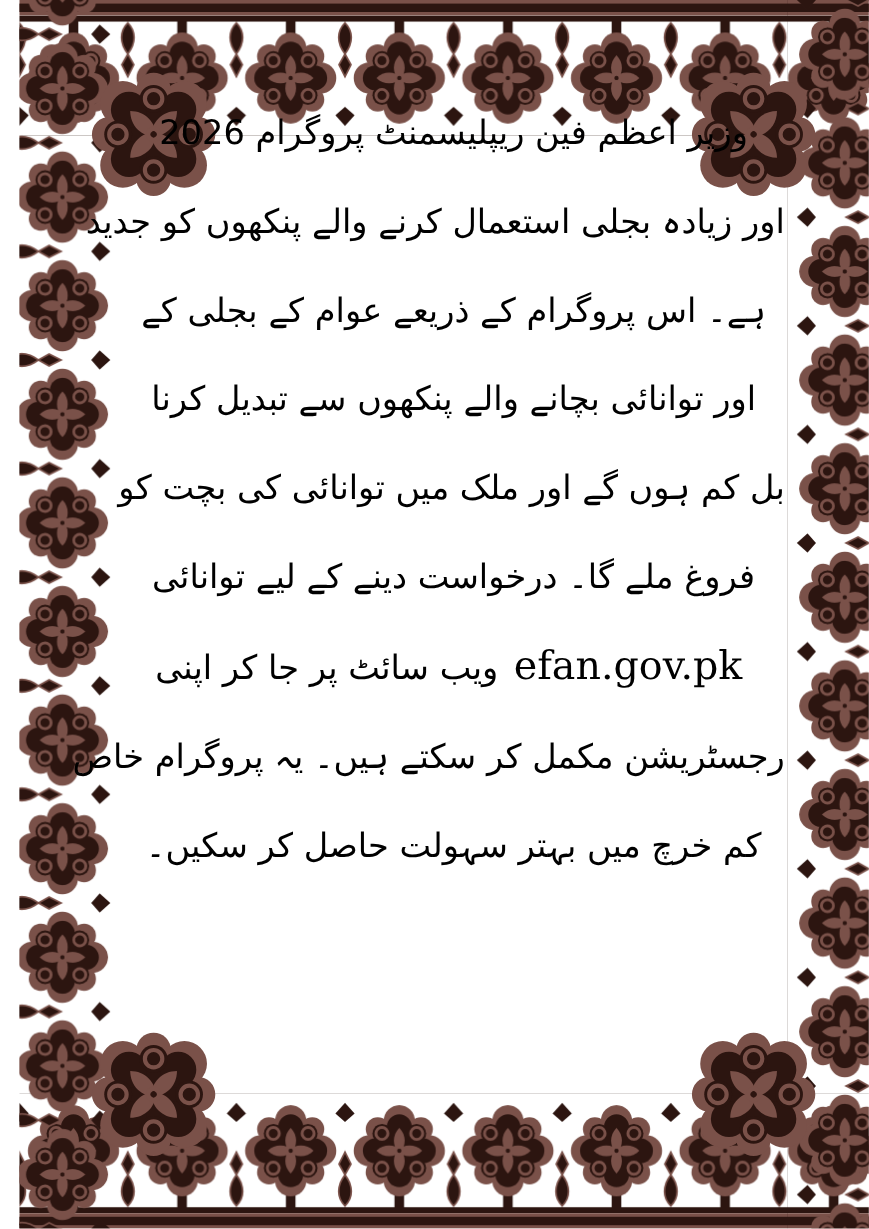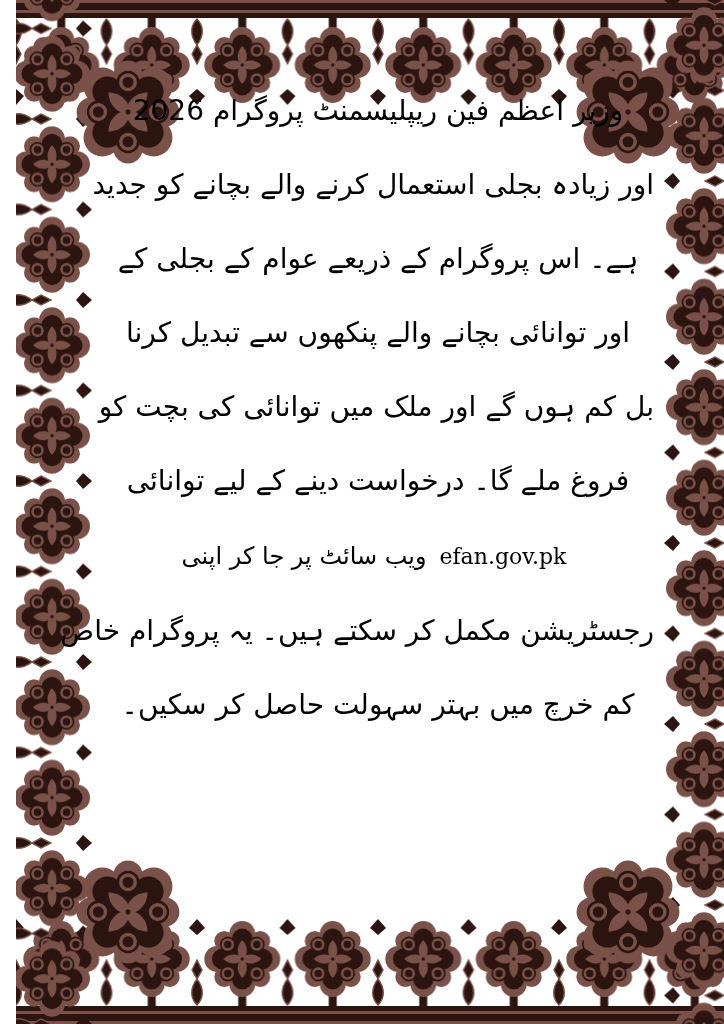--- a/index.html
+++ b/index.html
@@ -23,24 +23,24 @@
     color:#000000;
     z-index:2;
   }
   .line{
     font-size:28px;
     line-height:74px;
     white-space:nowrap;
     font-weight:400;
     letter-spacing:0px;
   }
-  .line .urdu-part{font-size:24px;}
+  .line .urdu-part{font-size:28px;}
   .line .latin-part{
     font-family:"DejaVu Serif",serif;
-    font-size:22px;
+    font-size:33px;
     margin-left:4px;
     margin-right:8px;
   }
 </style>
 </head>
 <body>
 
 <div class="page">
 
   <svg class="border-svg" viewBox="0 0 724 1024" aria-hidden="true">
@@ -119,21 +119,21 @@
     <g>
       <use href="#med" transform="translate(112,112) rotate(45) scale(1.45)"></use>
       <use href="#med" transform="translate(612,112) rotate(45) scale(1.45)"></use>
       <use href="#med" transform="translate(112,912) rotate(45) scale(1.45)"></use>
       <use href="#med" transform="translate(612,912) rotate(45) scale(1.45)"></use>
     </g>
   </svg>
 
   <div class="text-block">
     <div class="line">وزیر اعظم فین ریپلیسمنٹ پروگرام 2026</div>
-    <div class="line">اور زیادہ بجلی استعمال کرنے والے بچانے کو جدید</div>
+    <div class="line">اور زیادہ بجلی استعمال کرنے والے پنکھوں کو جدید</div>
     <div class="line">ہے۔ اس پروگرام کے ذریعے عوام کے بجلی کے</div>
     <div class="line">اور توانائی بچانے والے پنکھوں سے تبدیل کرنا</div>
     <div class="line">بل کم ہوں گے اور ملک میں توانائی کی بچت کو</div>
     <div class="line">فروغ ملے گا۔ درخواست دینے کے لیے توانائی</div>
     <div class="line">
       <span class="latin-part">efan.gov.pk</span>
       <span class="urdu-part">ویب سائٹ پر جا کر اپنی</span>
     </div>
     <div class="line">رجسٹریشن مکمل کر سکتے ہیں۔ یہ پروگرام خاص</div>
     <div class="line">کم خرچ میں بہتر سہولت حاصل کر سکیں۔</div>

